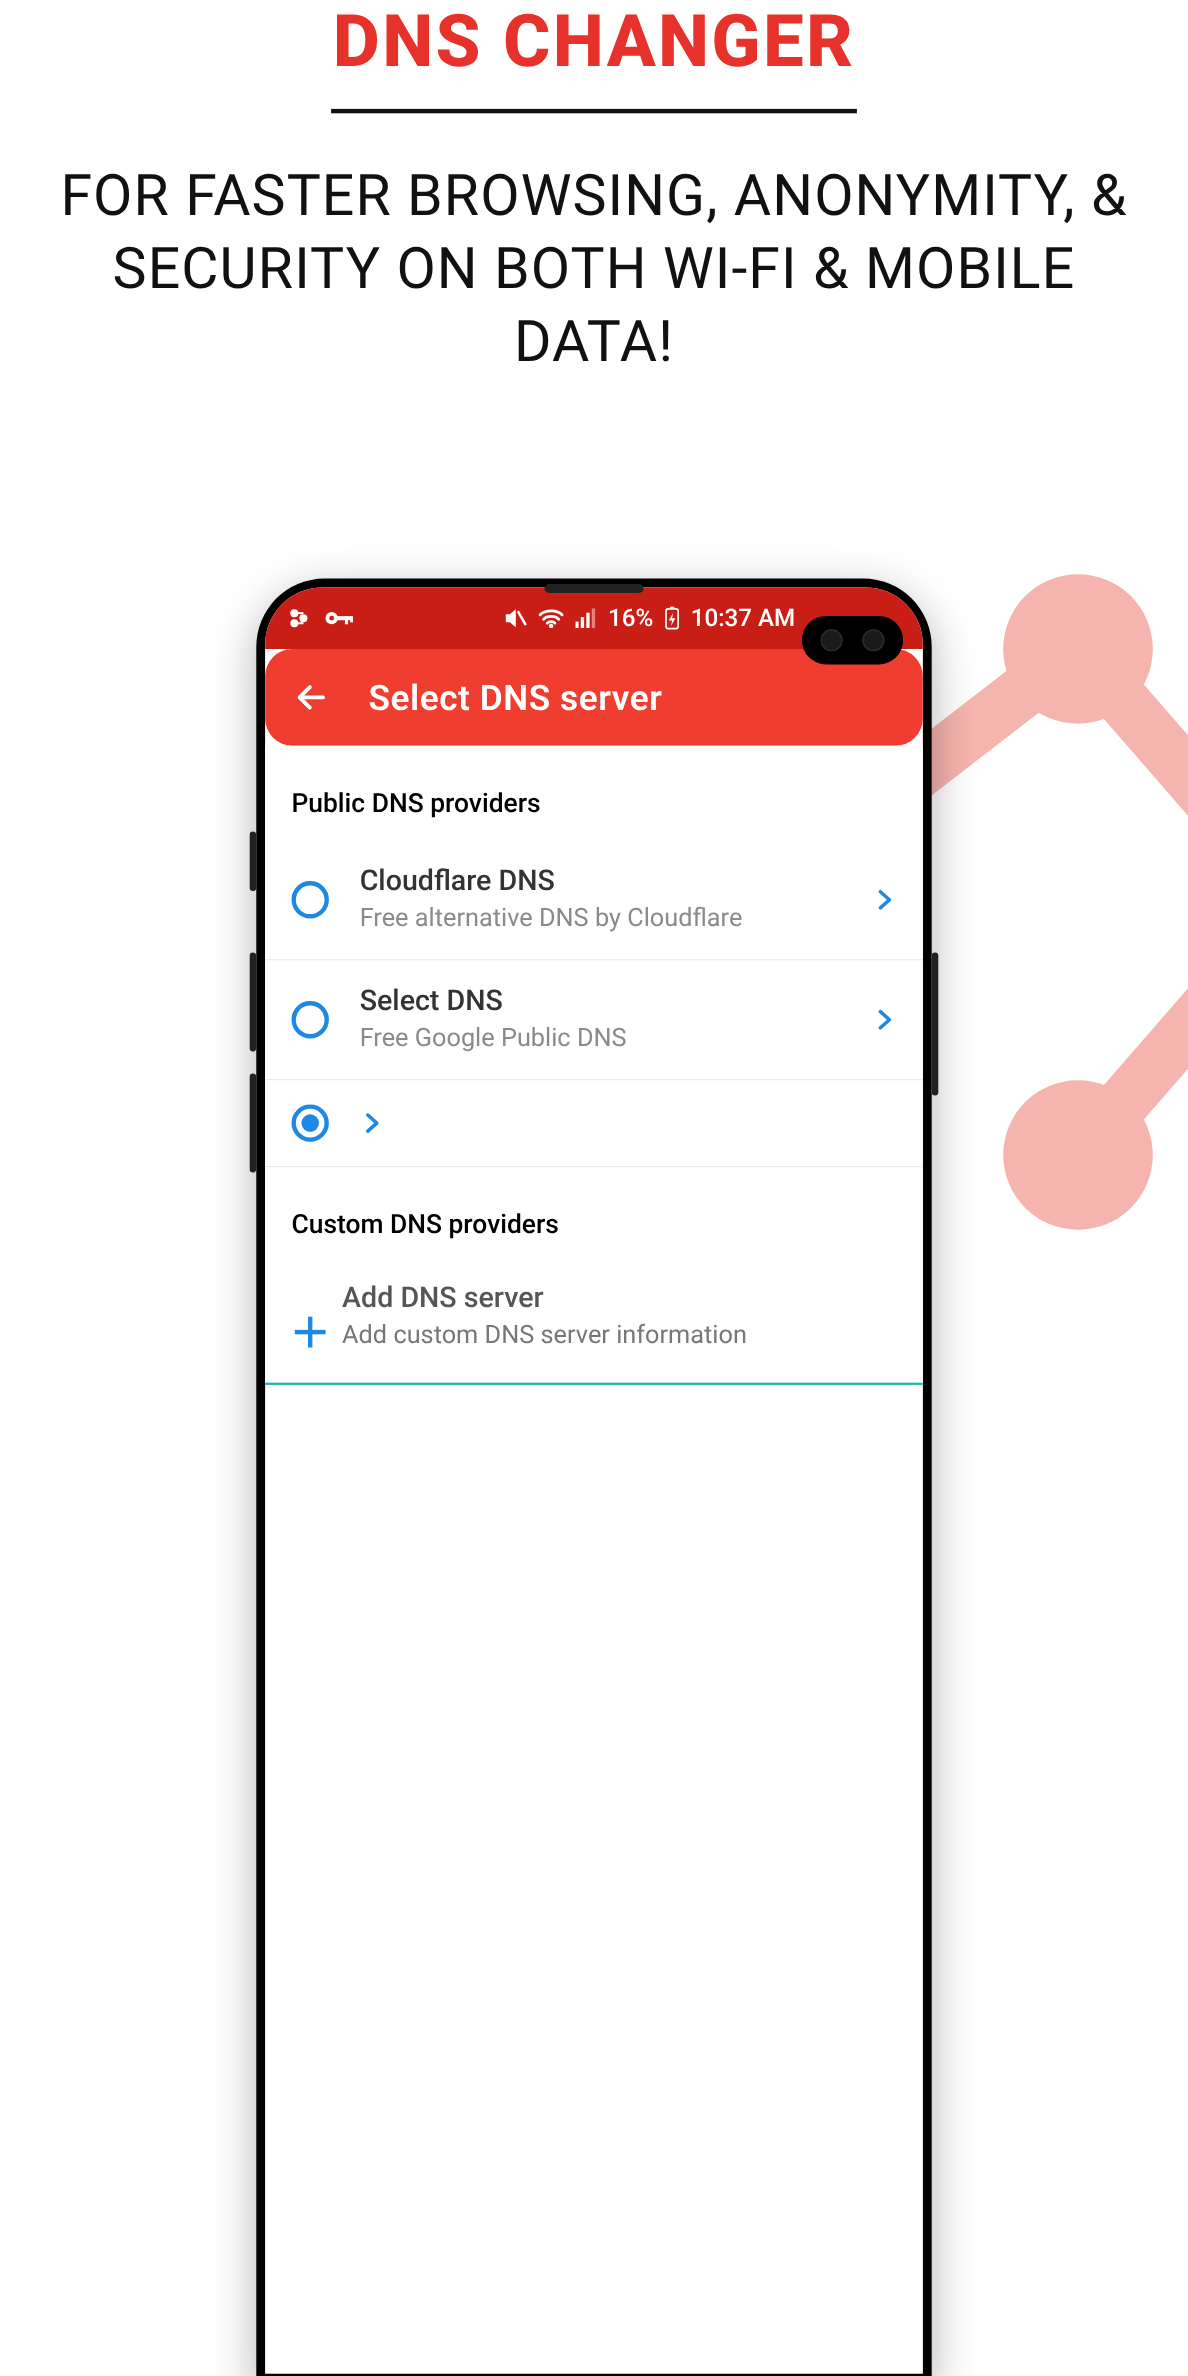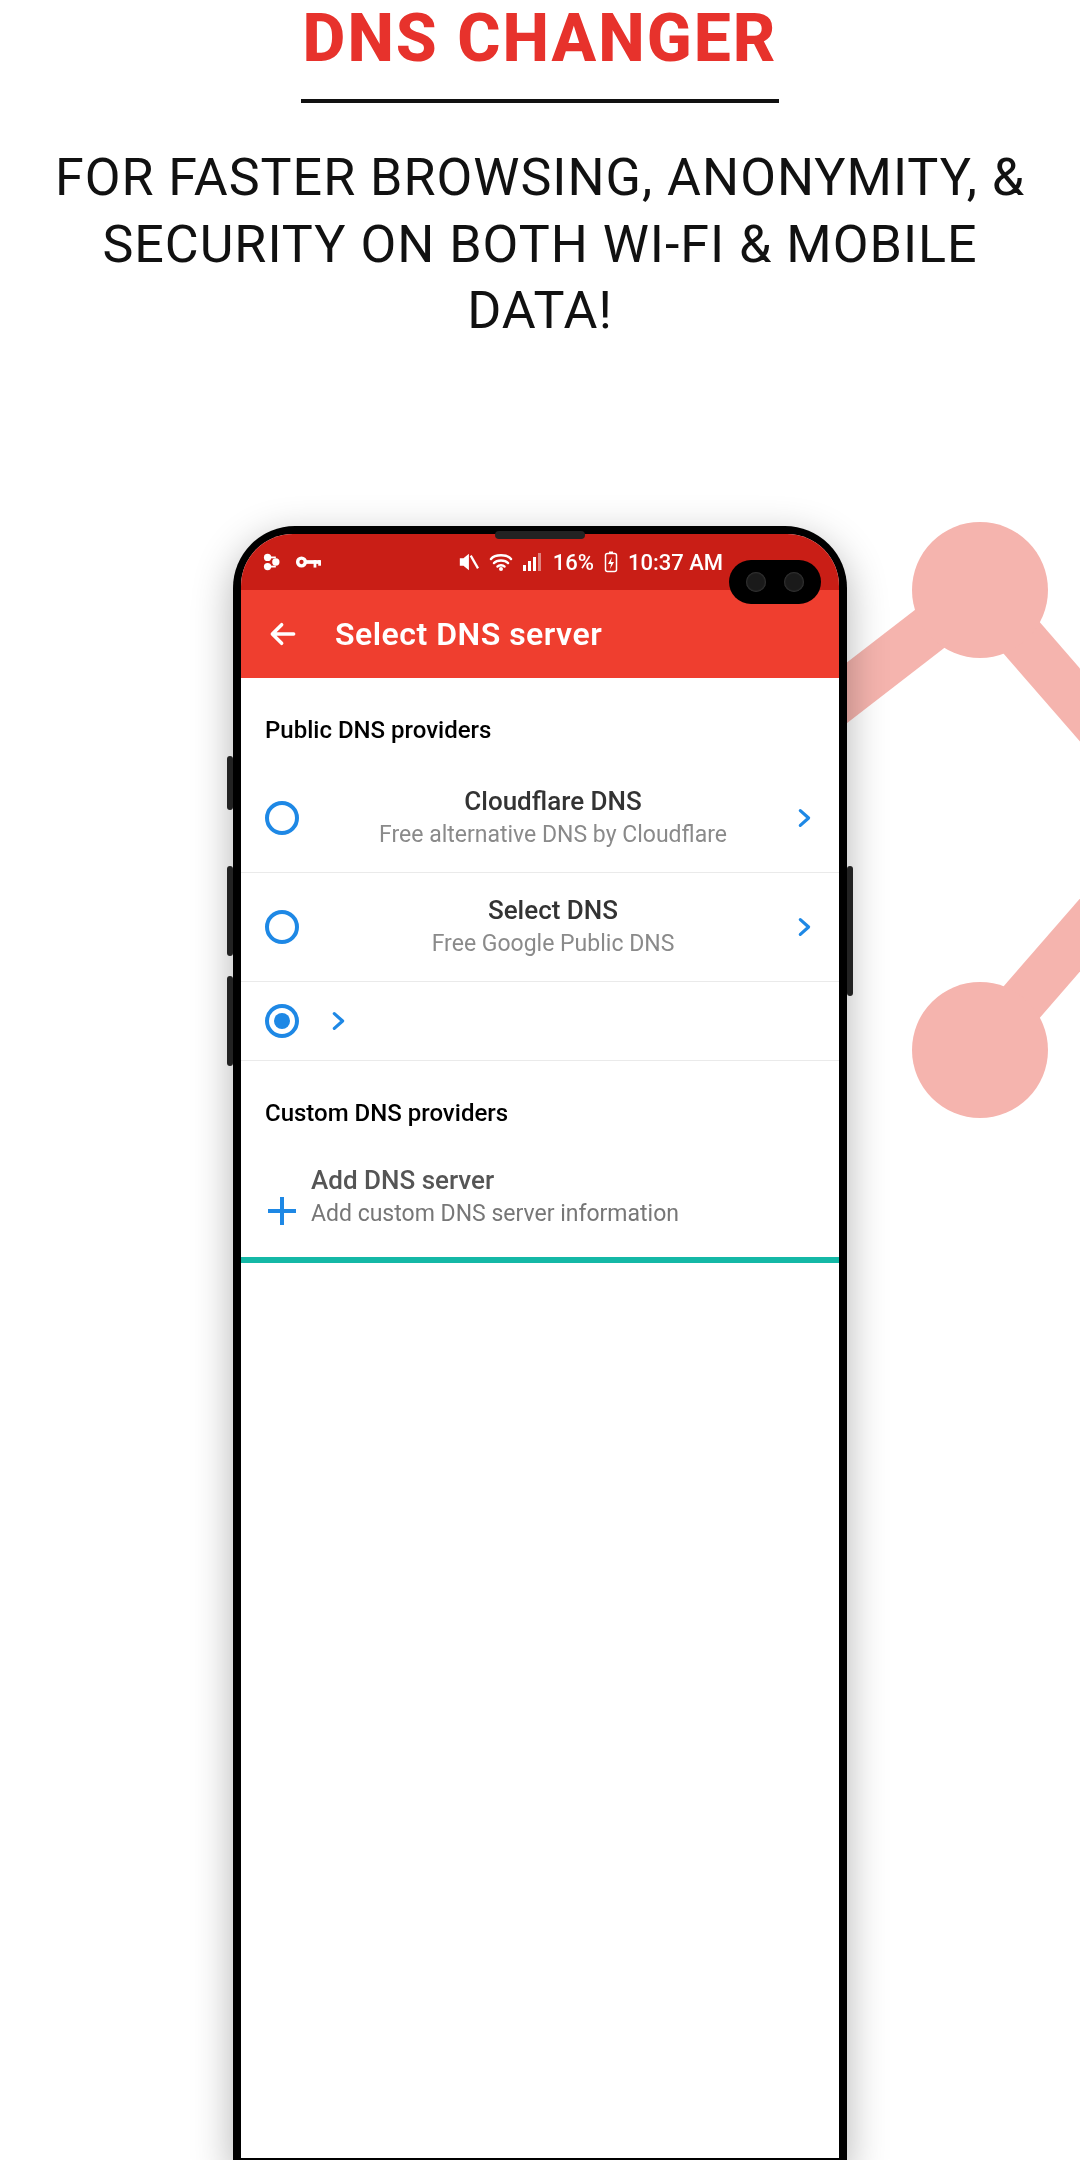--- a/index.html
+++ b/index.html
@@ -126,58 +126,58 @@
   .status-right { margin-left: auto; display: flex; gap: 10px; align-items: center; padding-right: 100px; }
   .status-icon svg { display: block; }
 
   .app-bar {
     height: 88px;
     background: linear-gradient(#ef3e2f, #ef3e2f);
     display: flex;
     align-items: center;
     color: #fff;
     padding: 0 24px;
+    border-radius: 25px;
   }
   .back-arrow { width: 36px; height: 36px; display: flex; align-items: center; justify-content: center; }
   .app-title { font-size: 32px; font-weight: 600; margin-left: 34px; letter-spacing: 0.5px; }
 
   .content { background: #fff; }
   .section-header {
     color: #000000;
     font-size: 24px;
     font-weight: 500;
     padding: 38px 24px 20px 24px;
   }
   .list-row {
     display: flex;
     align-items: center;
     padding: 22px 24px;
     border-bottom: 1px solid #eaeaea;
-    text-align: center;
   }
   .radio {
     width: 34px; height: 34px;
     border: 4px solid #1e88e5;
     border-radius: 50%;
     flex: 0 0 34px;
     display: flex; align-items: center; justify-content: center;
     margin-right: 28px;
   }
   .radio .dot { width: 16px; height: 16px; border-radius: 50%; background: #1e88e5; }
   .row-text { flex: 1; padding-right: 14px; }
   .row-title { font-size: 26px; color: #333; font-weight: 500; margin-bottom: 4px; }
   .row-sub { font-size: 23px; color: #8a8a8a; line-height: 1.3; }
   .chev { width: 22px; height: 22px; flex: 0 0 22px; }
   .chev svg path { stroke: #1e88e5; }
 
   .add-row {
     display: flex;
     align-items: center;
     padding: 18px 24px 28px 24px;
-    border-bottom: 6px solid #14b8a6;
+    border-bottom: 2px solid #14b8a6;
   }
   .plus-icon {
     width: 34px; height: 34px; flex: 0 0 34px;
     display:flex; align-items:center; justify-content:center;
     position: relative;
     top: 14px;
     margin-right: 12px;
   }
   .plus-icon::before, .plus-icon::after {
     content: ""; position: absolute; background: #1e88e5;

